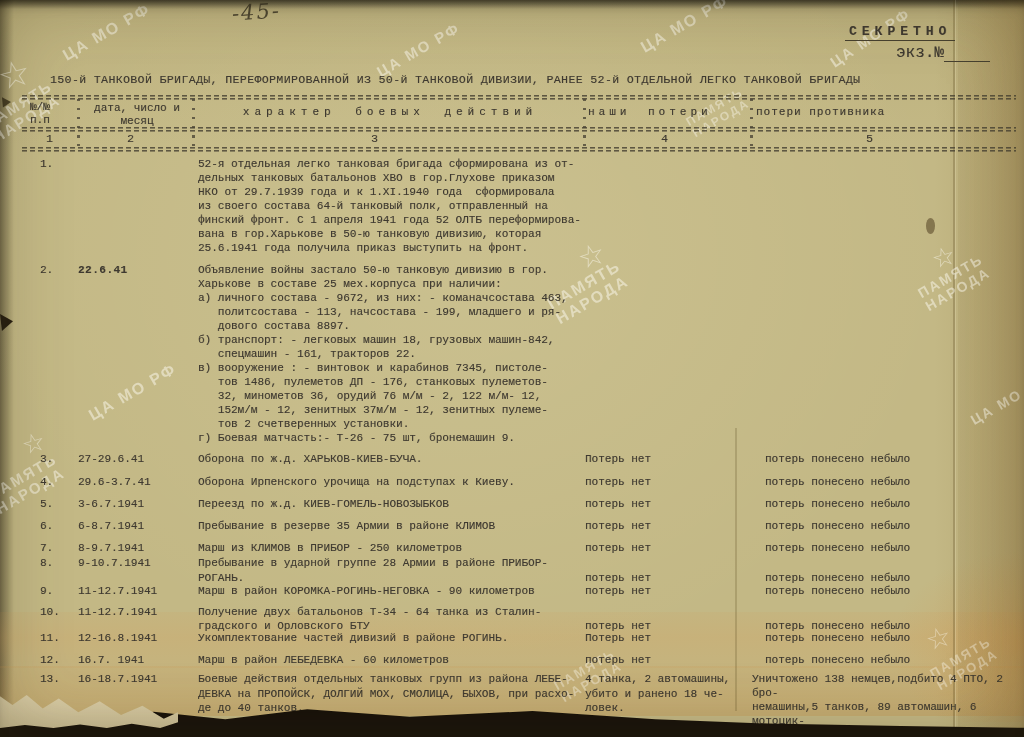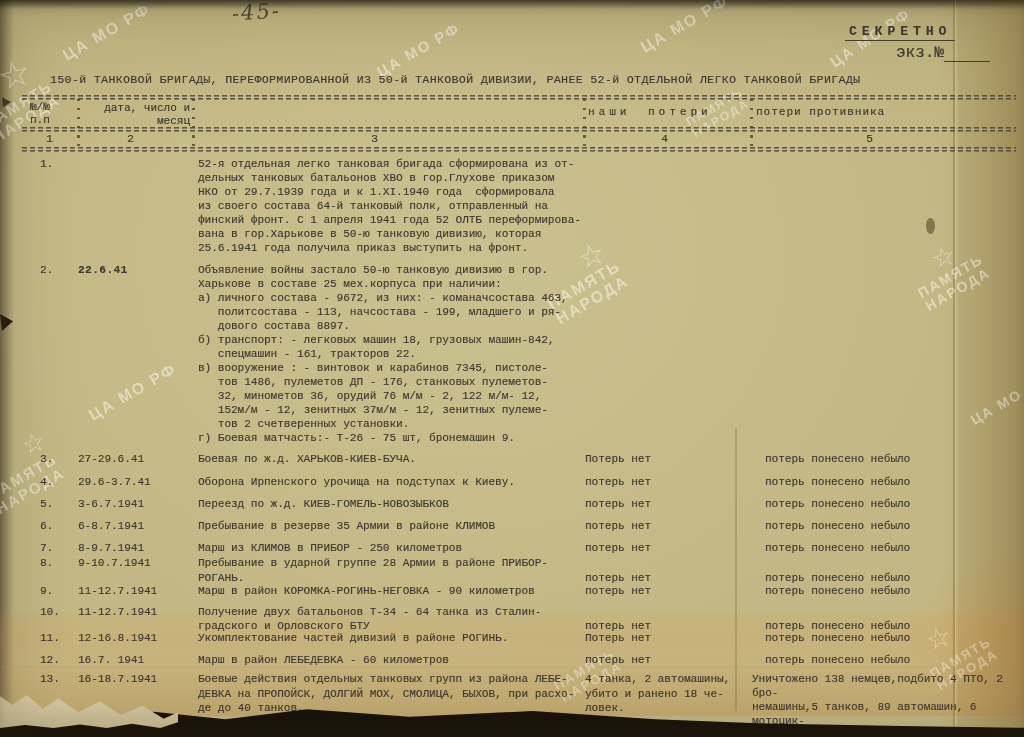--- a/index.html
+++ b/index.html
@@ -78,21 +78,21 @@
   .hline{position:absolute;left:22px;right:8px;height:5px;background-repeat:no-repeat;
       background-image:repeating-linear-gradient(90deg,#4c4636 0 5px,rgba(0,0,0,0) 5px 8px),
                        repeating-linear-gradient(90deg,#4c4636 0 5px,rgba(0,0,0,0) 5px 8px);
       background-size:100% 1.6px,100% 1.6px;background-position:0 0,0 3px;opacity:0.85;}
   .hl1{top:95px;} .hl2{top:127px;} .hl3{top:147px;}
   .vcolon{position:absolute;width:2.5px;top:99px;height:47px;
       background:repeating-linear-gradient(180deg,#4c4636 0 2.5px,rgba(0,0,0,0) 2.5px 9px);opacity:0.8;}
   .vc1{left:77px;} .vc2{left:192px;} .vc3{left:583px;} .vc4{left:750px;}
   .hcell{position:absolute;font-size:11px;line-height:12.5px;white-space:pre-wrap;}
   .h-num{left:30px;top:101px;width:46px;}
-  .h-date{left:84px;top:102px;width:106px;text-align:right;}
+  .h-date{left:84px;top:102px;width:106px;text-align:center;}
   .h-act{left:200px;top:106px;width:380px;text-align:center;letter-spacing:5px;word-spacing:8px;}
   .h-our{left:588px;top:106px;width:160px;letter-spacing:4px;word-spacing:7px;}
   .h-enemy{left:756px;top:106px;width:190px;letter-spacing:1px;}
   .colnum{position:absolute;top:132px;font-size:11.5px;}
   .cn1{left:46px;} .cn2{left:127px;} .cn3{left:371px;} .cn4{left:661px;} .cn5{left:866px;}
 
   .row{position:absolute;left:0;right:0;font-size:11px;line-height:14.5px;}
   .row.tall{line-height:14px;}
   .cell{position:absolute;white-space:pre-wrap;}
   .c-num{left:40px;width:40px;}
@@ -157,20 +157,21 @@
   <div class="hline hl2"></div>
   <div class="hline hl3"></div>
   <div class="vcolon vc1"></div>
   <div class="vcolon vc2"></div>
   <div class="vcolon vc3"></div>
   <div class="vcolon vc4"></div>
   <div class="typed hcell h-num">№/№
 п.п</div>
   <div class="typed hcell h-date">дата, число и
 месяц</div>
+  <div class="typed hcell h-act">характер боевых действий</div>
   <div class="typed hcell h-our">наши потери</div>
   <div class="typed hcell h-enemy">потери противника</div>
   <div class="typed colnum cn1">1</div>
   <div class="typed colnum cn2">2</div>
   <div class="typed colnum cn3">3</div>
   <div class="typed colnum cn4">4</div>
   <div class="typed colnum cn5">5</div>
 
   <div class="row tall r1">
     <span class="typed cell c-num">1.</span>
@@ -195,21 +196,21 @@
 в) вооружение : - винтовок и карабинов 7345, пистоле-
    тов 1486, пулеметов ДП - 176, станковых пулеметов-
    32, минометов 36, орудий 76 м/м - 2, 122 м/м- 12,
    152м/м - 12, зенитных 37м/м - 12, зенитных пулеме-
    тов 2 счетверенных установки.
 г) Боевая матчасть:- Т-26 - 75 шт, бронемашин 9.</span>
   </div>
   <div class="row r3">
     <span class="typed cell c-num">3.</span>
     <span class="typed cell c-date">27-29.6.41</span>
-    <span class="typed cell c-act">Боевая по ж.д. ХАРЬКОВ-КИЕВ-БУЧА.</span>
+    <span class="typed cell c-act">Оборона по ж.д. ХАРЬКОВ-КИЕВ-БУЧА.</span>
     <span class="typed cell c-our">Потерь нет</span>
     <span class="typed cell c-enemy">потерь понесено небыло</span>
   </div>
   <div class="row r4">
     <span class="typed cell c-num">4.</span>
     <span class="typed cell c-date">29.6-3.7.41</span>
     <span class="typed cell c-act">Оборона Ирпенского урочища на подступах к Киеву.</span>
     <span class="typed cell c-our">потерь нет</span>
     <span class="typed cell c-enemy">потерь понесено небыло</span>
   </div>

